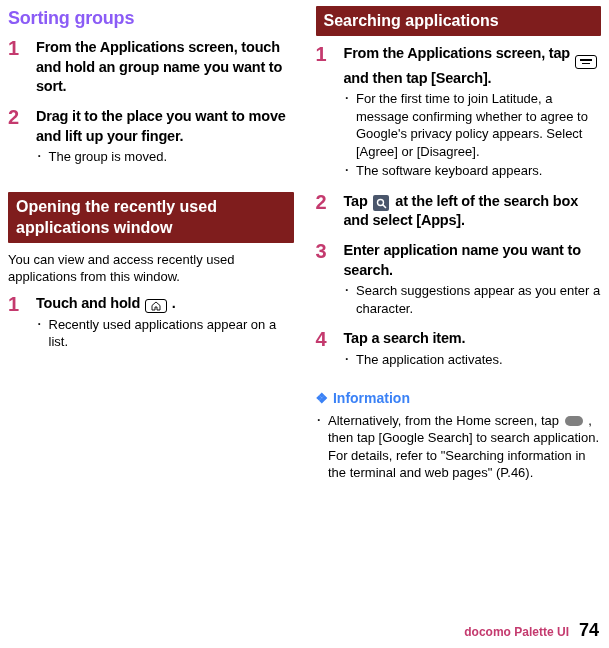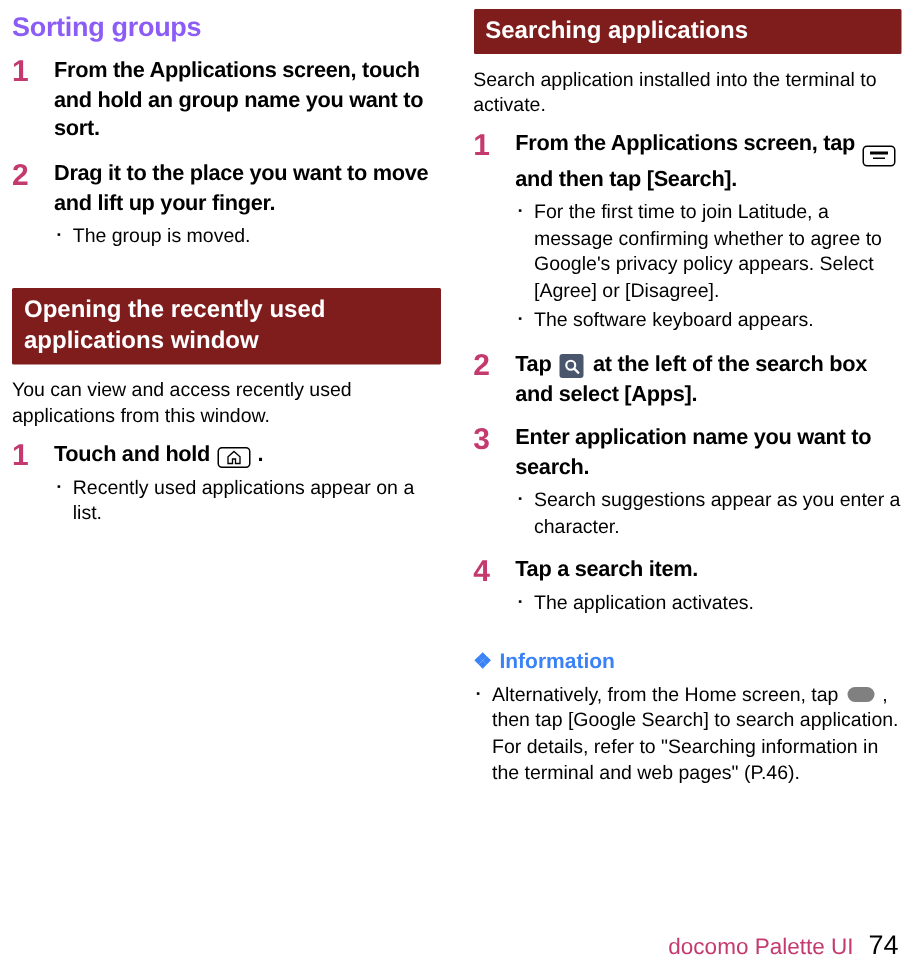--- a/index.html
+++ b/index.html
@@ -61,22 +61,22 @@
   .info-diamond { margin-right: 2px; letter-spacing: -1px; }
 
   .footer {
     position: absolute;
     bottom: 6px;
     right: 10px;
     display: flex;
     align-items: baseline;
     gap: 10px;
   }
-  .footer-label { color: #c43a6e; font-weight: 400; font-size: 15px; }
-  .footer-page { color: #000; font-weight: 400; font-size: 18px; }
+  .footer-label { color: #c43a6e; font-weight: 700; font-size: 12px; }
+  .footer-page { color: #000; font-weight: 700; font-size: 18px; }
 
   .inline-icon {
     display: inline-block;
     vertical-align: -2px;
   }
   .icon-home {
     width: 22px; height: 14px;
     border: 1.2px solid #000;
     border-radius: 3px;
     display: inline-flex;
@@ -175,21 +175,20 @@
         </div>
       </div>
     </div>
 
   </div>
 
   <div class="col col-right">
 
     <div class="section-title-bar" style="margin-top:0;">Searching applications</div>
 
-    <div class="body-text">Search application installed into the terminal to activate.</div>
 
     <div class="step">
       <div class="step-head">
         <div class="step-num">1</div>
         <div class="step-title">
           <span class="inline-seg">From the Applications screen, tap </span>
           <span class="inline-icon icon-menu">
             <span class="bar"></span>
               <span class="bar short"></span>
           </span>

